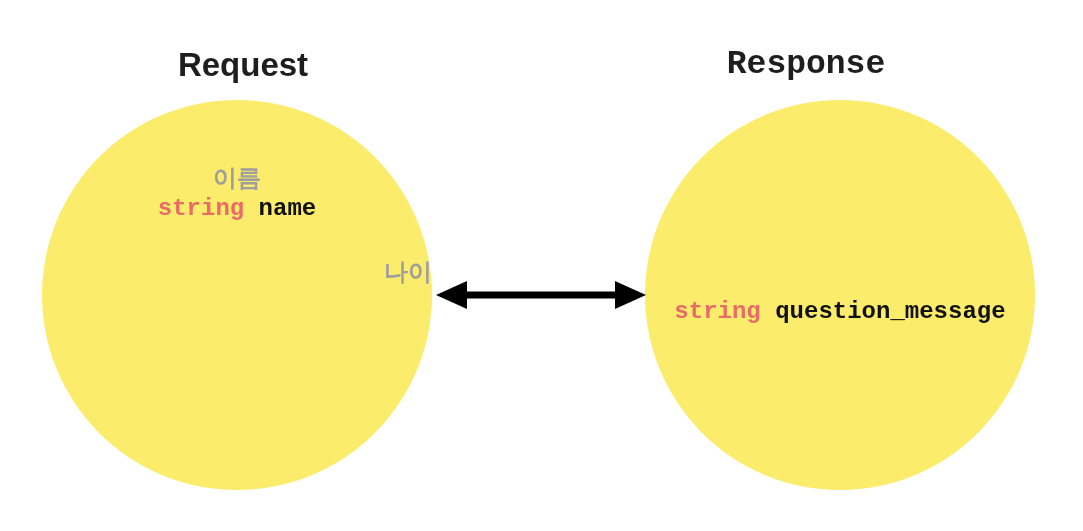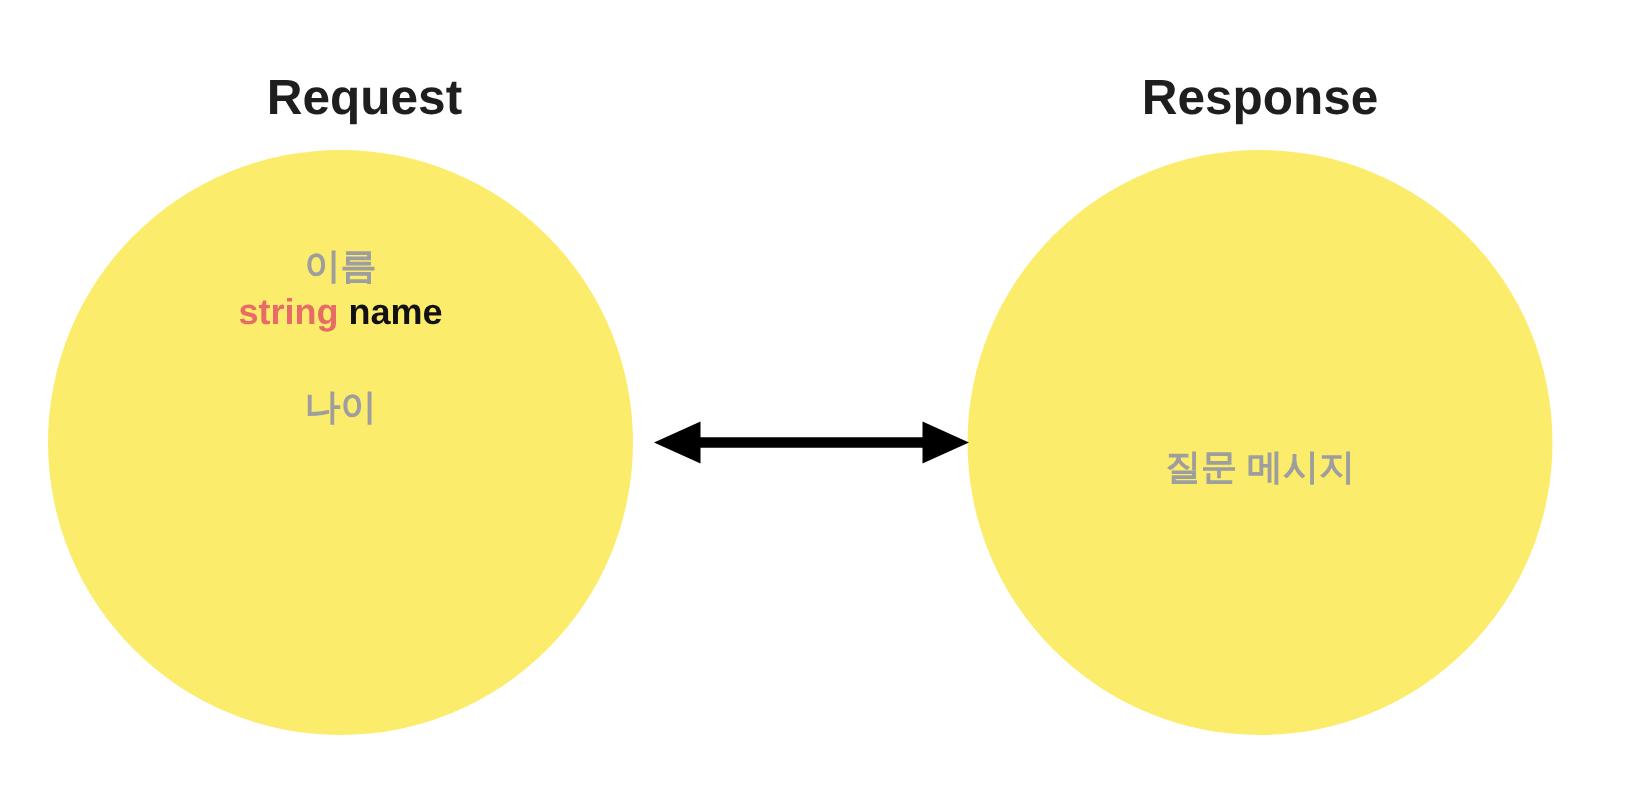--- a/index.html
+++ b/index.html
@@ -24,53 +24,53 @@
     position: absolute;
     top: 46px;
     width: 390px;
     text-align: center;
     font-size: 33px;
     font-weight: bold;
     color: var(--title-black);
     letter-spacing: 0px;
   }
   .title.request  { left: 48px; }
-  .title.response { left: 645px; }
+  .title.response { left: 611px; font-family: Liberation Mono, monospace; }
 
   .circle {
     position: absolute;
     top: 100px;
     width: 390px;
     height: 390px;
     border-radius: 50%;
     background: var(--circle-fill);
   }
-  .circle.request  { left: 32px; }
+  .circle.request  { left: 42px; }
   .circle.response { left: 645px; }
 
   .field {
     position: absolute;
     left: 0;
     width: 100%;
     text-align: center;
     line-height: 31px;
     font-weight: bold;
     font-size: 24px;
   }
   .field .label-ko {
     display: block;
     color: var(--label-gray);
   }
-  .field .decl { display: block; color: var(--name-black); }
+  .field .decl { display: block; color: var(--name-black); font-family: Liberation Mono, monospace; }
   .field .type-kw { color: var(--type-red); }
   .field .field-name { color: var(--name-black); }
 
   
   .circle.request  .field:nth-of-type(1) { top: 62px;  }
-  .circle.request  .field:nth-of-type(2) { top: 156px; }
+  .circle.request  .field:nth-of-type(2) { top: 156px; text-align: right; }
   .circle.request  .field:nth-of-type(3) { top: 252px; }
   
   .circle.response .field:nth-of-type(1) { top: 82px;  line-height: 36px; }
   .circle.response .field:nth-of-type(2) { top: 194px; line-height: 36px; }
 
   .arrow-wrap {
     position: absolute;
     left: 436px;
     top: 275px;
     width: 210px;
@@ -95,21 +95,21 @@
       <span class="label-ko">나이</span>
     </div>
     <div class="field">
     </div>
   </div>
 
   <div class="circle response">
     <div class="field">
     </div>
     <div class="field">
-      <span class="label-ko">질문 메시지</span>
+      <span class="decl"><span class="type-kw">string</span> <span class="field-name">question_message</span></span>
     </div>
   </div>
 
   <div class="arrow-wrap">
     <svg viewBox="0 0 210 40" xmlns="http://www.w3.org/2000/svg" aria-hidden="true">
       <line x1="26" y1="20" x2="184" y2="20" stroke="var(--arrow-black)" stroke-width="7"></line>
       <polygon points="0,20 31,6 31,34" fill="var(--arrow-black)"></polygon>
       <polygon points="210,20 179,6 179,34" fill="var(--arrow-black)"></polygon>
     </svg>
   </div>

